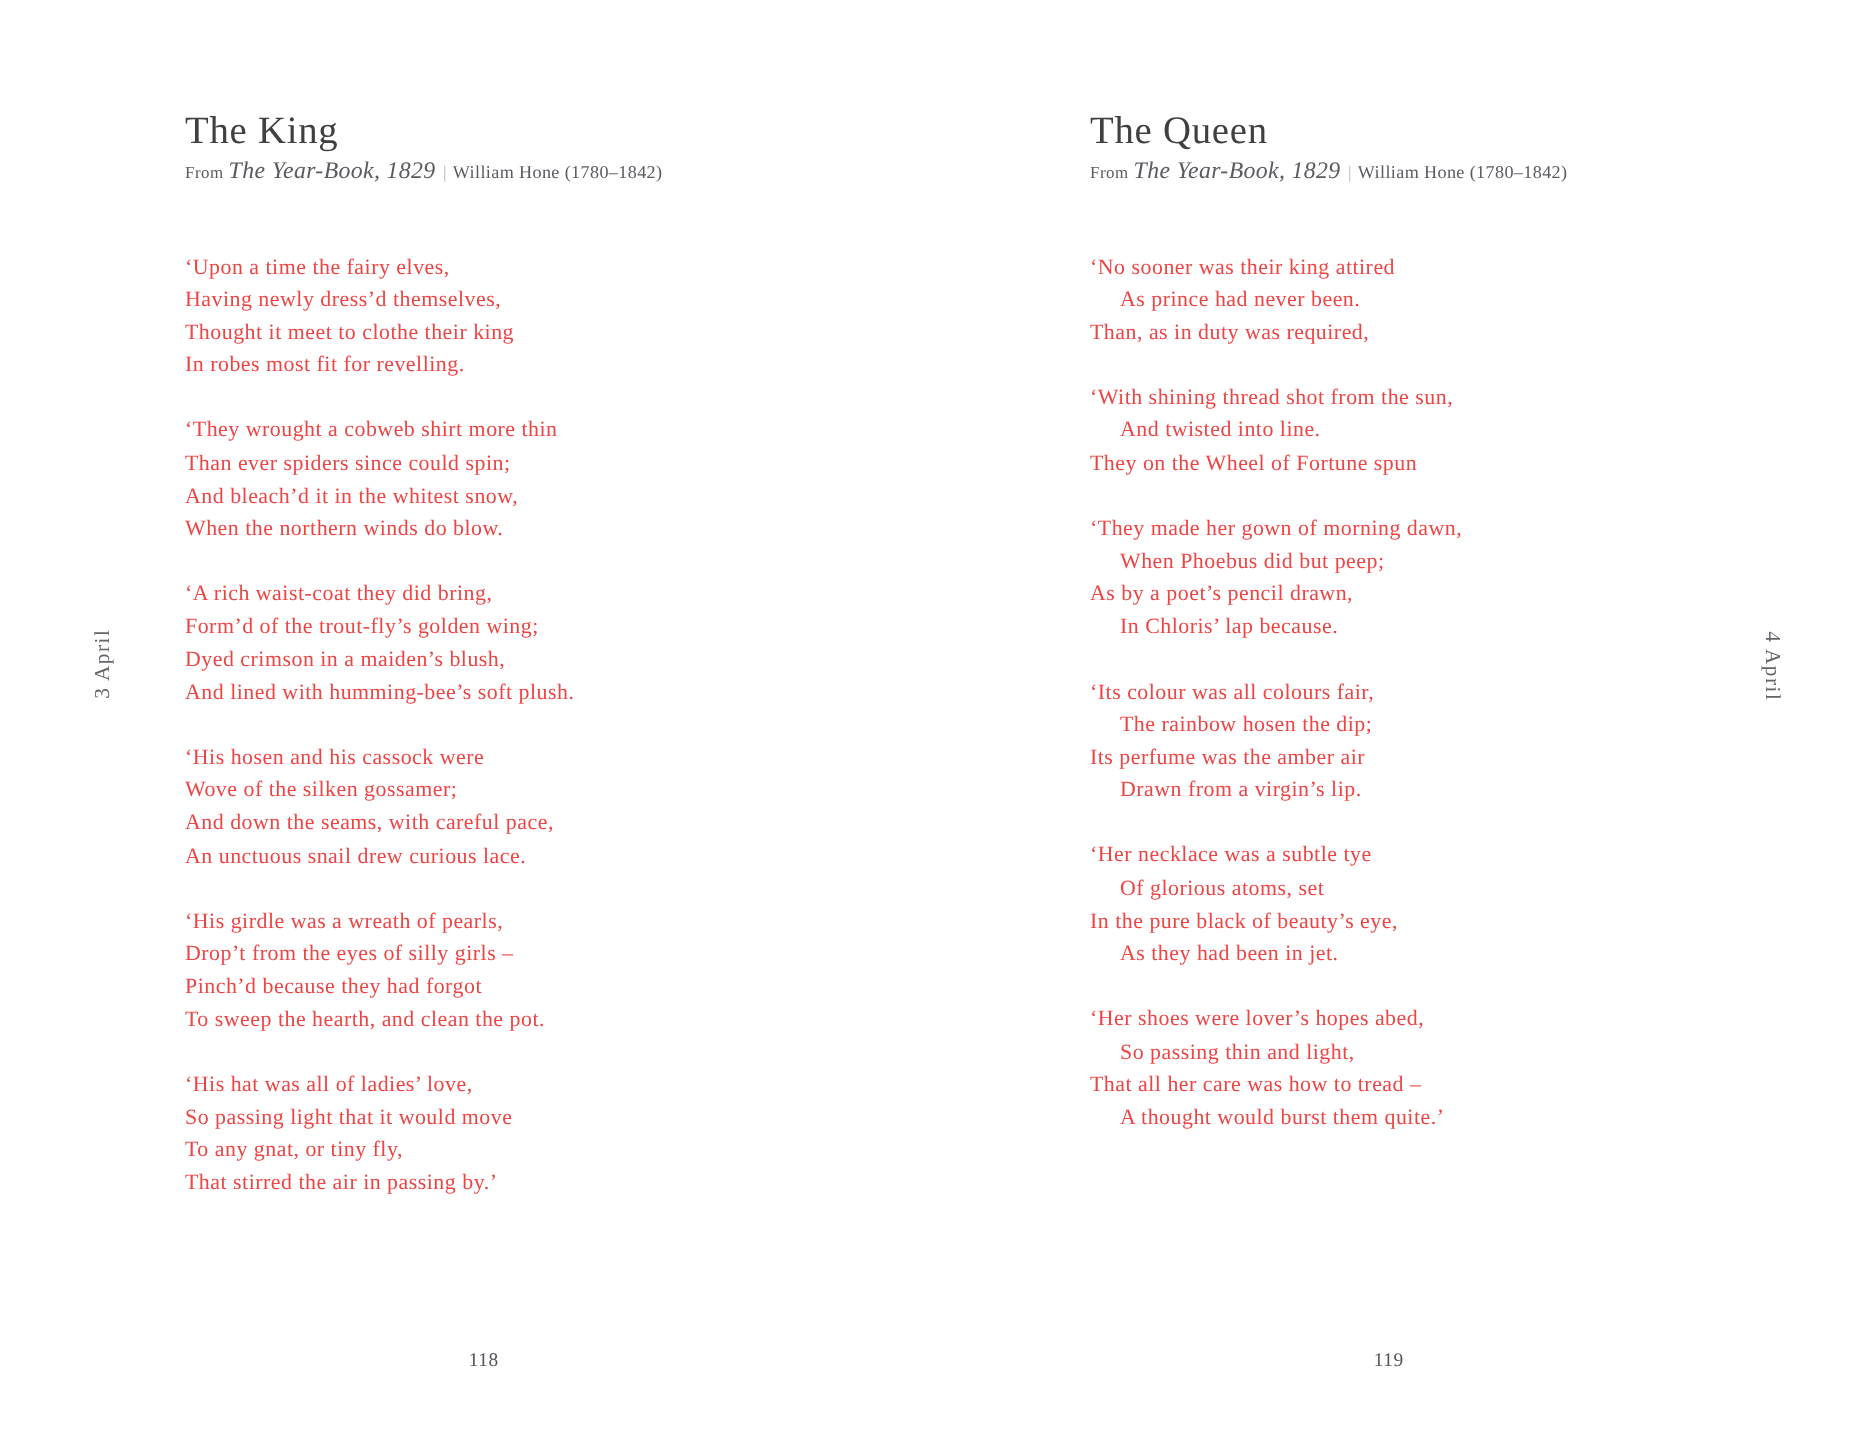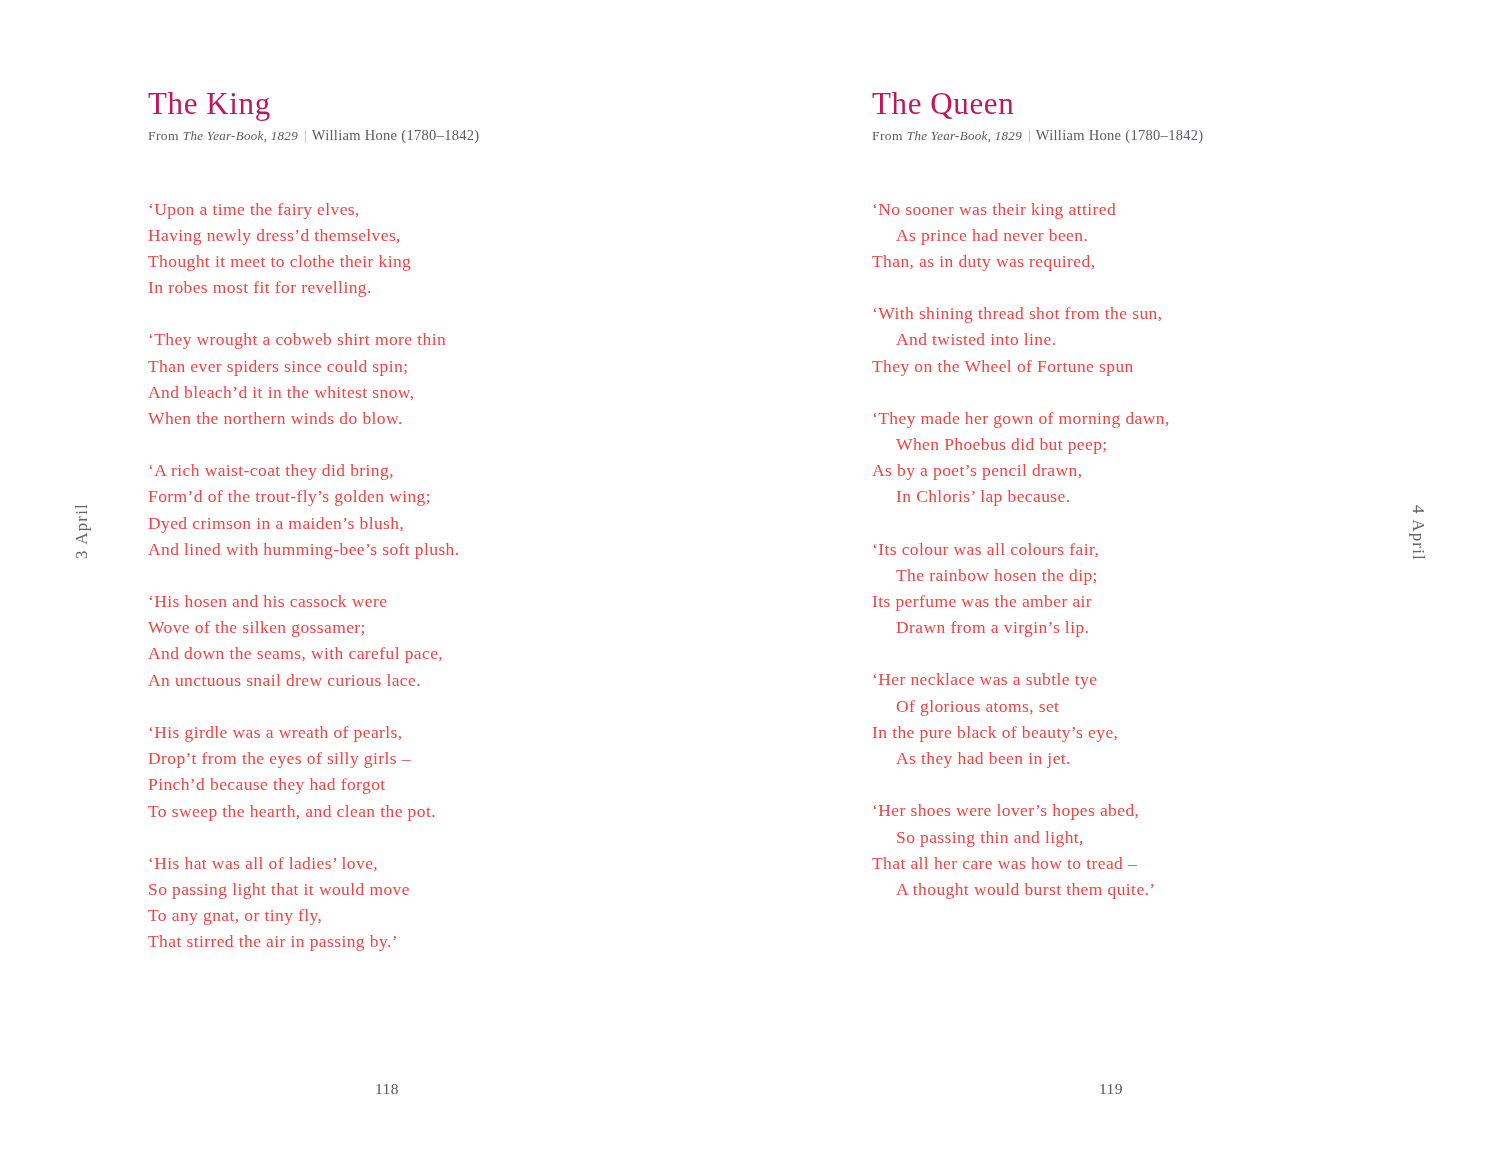--- a/index.html
+++ b/index.html
@@ -23,35 +23,35 @@
     box-sizing: content-box;
   }
   .page-left  { left: 148px; }
   .page-right { left: 872px; }
 
   .title {
     margin: 0 0 4px 0;
     font-size: 31px;
     font-weight: 500;
     letter-spacing: 0.6px;
-    color: #be185d;
+    color: #404040;
     line-height: 1.15;
   }
   .subtitle {
     margin: 0;
     color: #5a5a60;
     white-space: nowrap;
   }
   .subtitle .from {
     font-size: 13.5px;
     letter-spacing: 0.4px;
   }
   .subtitle .source {
     font-style: italic;
-    font-size: 13px;
+    font-size: 19px;
     letter-spacing: 0.3px;
   }
   .subtitle .divider {
     color: #b6b6bc;
     font-size: 14px;
     padding: 0 5px 0 6px;
     font-weight: 300;
   }
   .subtitle .author {
     font-size: 14.5px;

